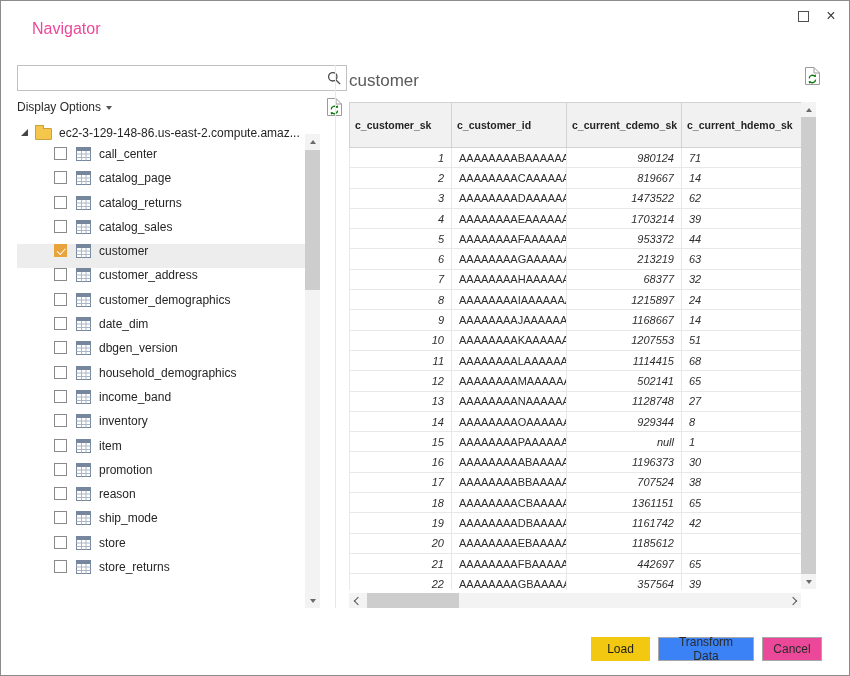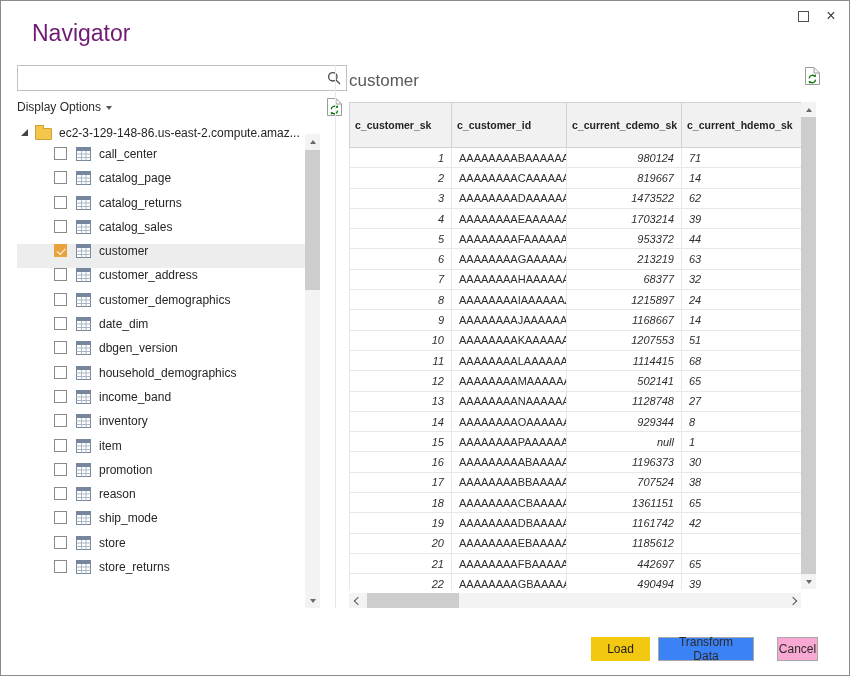--- a/index.html
+++ b/index.html
@@ -5,21 +5,21 @@
   html,body{margin:0;padding:0;width:850px;height:676px;overflow:hidden;background:#fff;}
   .dialog{position:relative;width:850px;height:676px;box-sizing:border-box;border:1px solid #8b8b8b;background:#fff;font-family:"Liberation Sans",sans-serif;overflow:hidden;}
 
   
   .win-btn{position:absolute;top:5px;width:20px;height:20px;display:flex;align-items:center;justify-content:center;cursor:pointer;}
   .win-btn.maximize{right:36px;}
   .win-btn.close{right:8px;}
   .max-icon{display:block;width:9px;height:9px;border:1px solid #4f4f4f;}
   .close-icon{font-size:16px;color:#3d3d3d;line-height:1;}
 
-  .page-title{position:absolute;left:31px;top:19px;font-size:23px;font-weight:400;color:#701a75;}
+  .page-title{position:absolute;left:31px;top:19px;font-size:16px;font-weight:400;color:#ec4899;}
 
   
   .search-box{position:absolute;left:16px;top:64px;width:330px;height:26px;border:1px solid #c1c1c1;box-sizing:border-box;display:flex;align-items:center;background:#fff;}
   .search-box input{flex:1;border:0;outline:0;height:100%;padding:0 6px;font-size:12px;font-family:inherit;color:#252525;background:transparent;}
   .search-icon{width:24px;display:flex;align-items:center;justify-content:center;cursor:pointer;}
 
   .options-row{position:absolute;left:16px;top:97px;width:330px;height:20px;}
   .display-options{position:absolute;left:0;top:2px;font-size:12px;color:#2b2b2b;cursor:pointer;}
   .caret-down{display:inline-block;margin-left:5px;width:0;height:0;border-left:3.5px solid transparent;border-right:3.5px solid transparent;border-top:4px solid #555;vertical-align:middle;}
   .sidebar-refresh{position:absolute;right:4px;top:0;cursor:pointer;background:none;border:0;padding:0;}
@@ -71,21 +71,21 @@
   .preview-vscroll .sb-thumb{top:15px;height:457px;}
   .preview-hscroll{position:absolute;left:348px;top:592px;width:452px;height:15px;background:#f3f3f3;}
   .hs-btn{position:absolute;top:0;width:15px;height:15px;display:flex;align-items:center;justify-content:center;cursor:pointer;}
   .hs-left{left:0;} .hs-right{right:0;}
   .hs-thumb{position:absolute;left:18px;top:0;width:92px;height:15px;background:#cdcdcd;cursor:pointer;}
 
   
   .footer-btn{position:absolute;top:636px;height:24px;box-sizing:border-box;font-size:12px;font-family:inherit;cursor:pointer;display:flex;align-items:center;justify-content:center;}
   .btn-load{left:590px;width:59px;background:var(--load-button,#f2c811);border:1px solid var(--load-button,#f2c811);color:#1c1c1c;}
   .btn-transform{left:657px;width:96px;background:#3b82f6;border:1px solid #a8a8a8;color:#2b2b2b;}
-  .btn-cancel{left:761px;width:41px;background:#f9a8d4;border:1px solid #a8a8a8;color:#2b2b2b;margin-left:15px;}
+  .btn-cancel{left:761px;width:60px;background:#ec4899;border:1px solid #a8a8a8;color:#2b2b2b;}
 </style>
 </head>
 <body>
 
 <div class="dialog">
 
   <div class="win-btn maximize">
     <span class="max-icon"></span>
   </div>
   <div class="win-btn close">
@@ -540,21 +540,21 @@
           </tr>
           <tr>
             <td class="col0">21</td>
             <td class="col1">AAAAAAAAFBAAAAAA</td>
             <td class="col2">442697</td>
             <td class="col3">65</td>
           </tr>
           <tr>
             <td class="col0">22</td>
             <td class="col1">AAAAAAAAGBAAAAAA</td>
-            <td class="col2">490494</td>
+            <td class="col2">357564</td>
             <td class="col3">39</td>
           </tr>
           <tr>
             <td class="col0">23</td>
             <td class="col1">AAAAAAAAHBAAAAAA</td>
             <td class="col2 null-cell">null</td>
             <td class="col3"></td>
           </tr>
         </tbody>
     </table>

